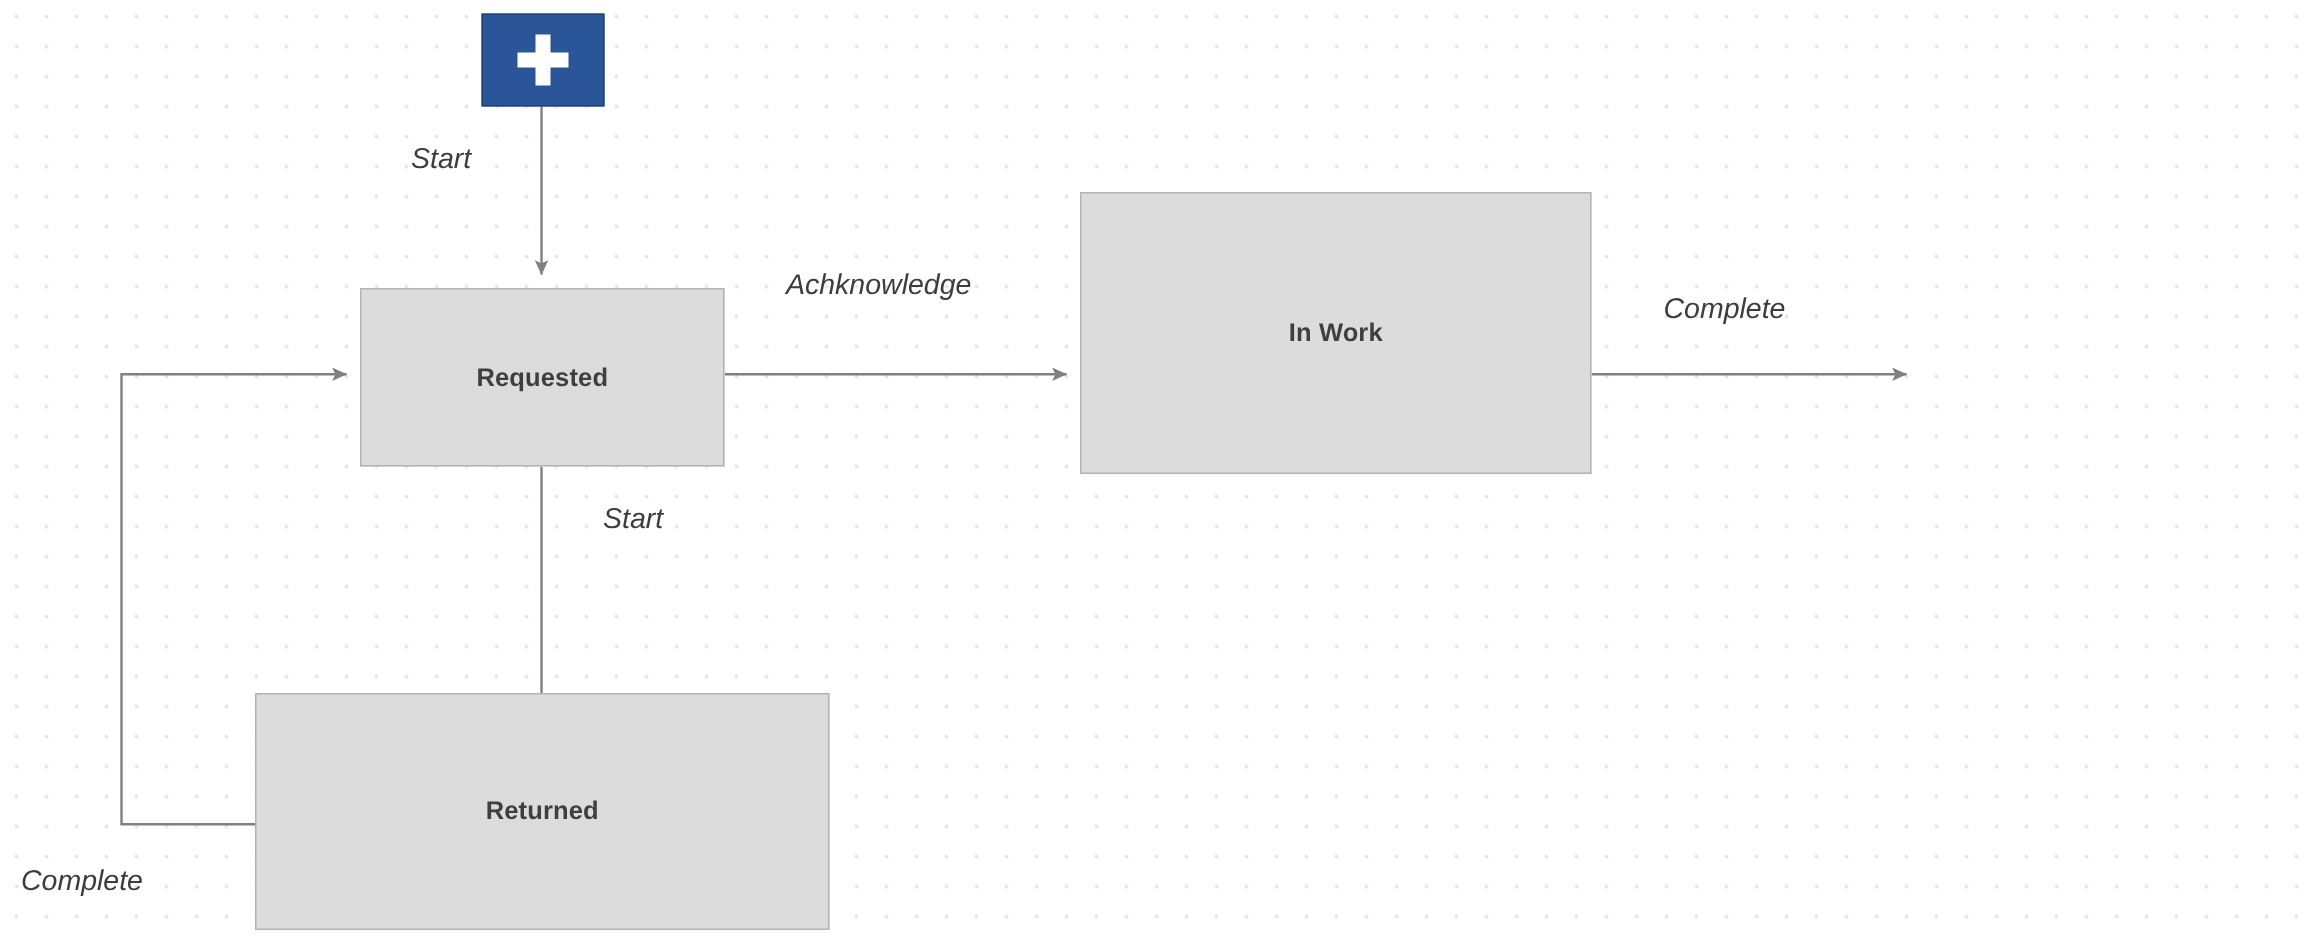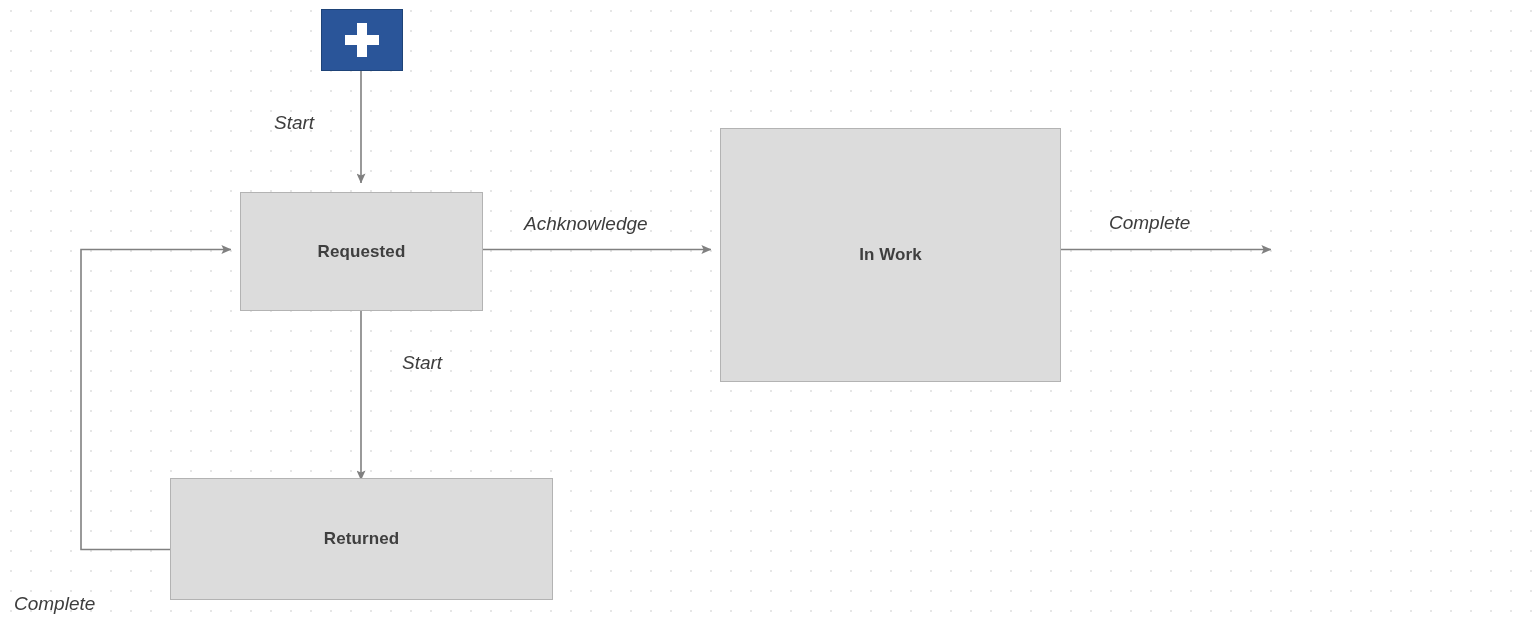--- a/index.html
+++ b/index.html
@@ -71,21 +71,20 @@
     width: 34px; height: 10px;
   }
   .edge-label {
     position: absolute;
     font-family: "Liberation Sans", sans-serif;
     font-size: 19px;
     font-style: italic;
     color: #3d3d3d;
     white-space: nowrap;
     background: transparent;
-    margin-top: 16px;
   }
 </style>
 </head>
 <body>
 
 <div id="canvas">
 
   <svg id="edge-layer" viewBox="0 0 1536 624" width="1536" height="624" xmlns="http://www.w3.org/2000/svg">
     <defs>
       <marker id="arrowhead" markerWidth="10" markerHeight="9" refX="9.6" refY="4.5" orient="auto" markerUnits="userSpaceOnUse">
@@ -105,32 +104,32 @@
   </svg>
 
   <div class="start-node" style="left:321px; top:9px; width:82px; height:62px;">
     <span class="plus-glyph"></span>
   </div>
 
   <div class="node" style="left:240px; top:192px; width:243px; height:119px;">
     <span class="node-label">Requested</span>
   </div>
 
-  <div class="node" style="left:720px; top:128px; width:341px; height:254px;text-align:center;">
+  <div class="node" style="left:720px; top:128px; width:341px; height:188px;text-align:center;">
     <span class="node-label">In Work</span>
   </div>
 
 
-  <div class="node" style="left:170px; top:478px; width:383px; height:122px;">
+  <div class="node" style="left:170px; top:462px; width:383px; height:158px;">
     <span class="node-label">Returned</span>
   </div>
 
   <div class="edge-label" style="left:274px; top:96px;">Start</div>
 
-  <div class="edge-label" style="left:524px; top:197px;">Achknowledge</div>
+  <div class="edge-label" style="left:524px; top:180px;">Achknowledge</div>
 
   <div class="edge-label" style="left:1109px; top:196px;text-align:center;">Complete</div>
 
   <div class="edge-label" style="left:402px; top:336px;">Start</div>
 
   <div class="edge-label" style="left:14px; top:577px;">Complete</div>
 
 </div>
 
 </body></html>

